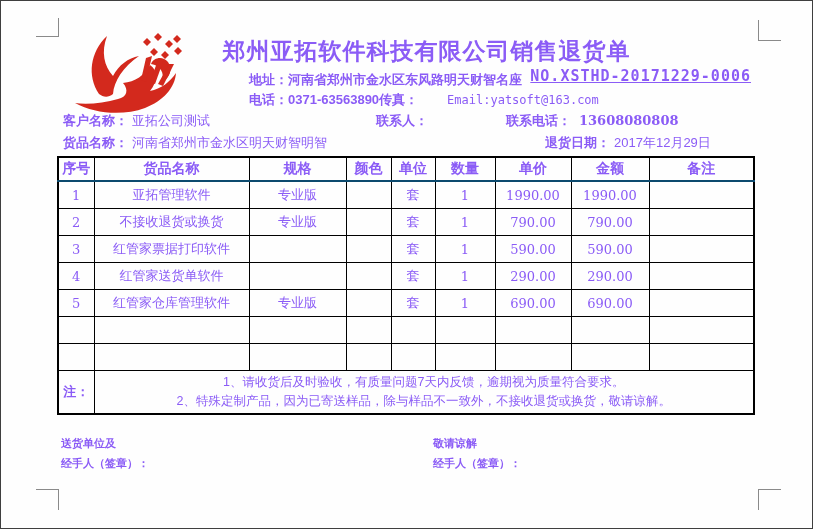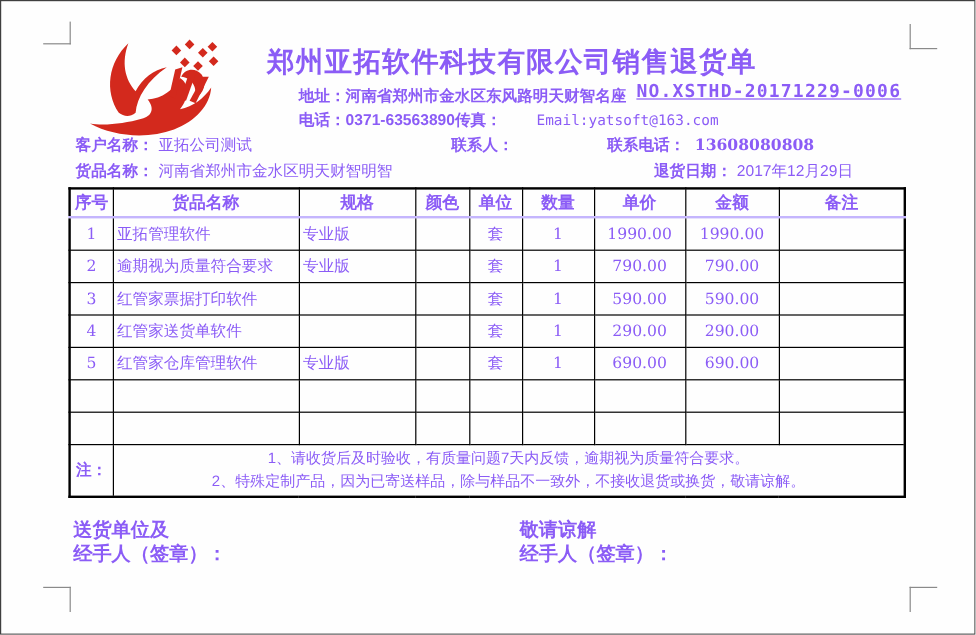--- a/index.html
+++ b/index.html
@@ -36,32 +36,32 @@
   .f-contact-phone{left:505px;top:111px;}
   .f-cust-addr{left:62px;top:133px;}
   .f-return-date{left:505px;top:133px;margin-left:39px;}
   .field .val{font-weight:normal;margin-left:4px;text-align:right;}
   .field .valnum{font-weight:bold;margin-left:8px;font-family:"DejaVu Serif",serif;}
 
   table.doc{position:absolute;left:56px;top:155px;width:696px;
     border-collapse:collapse;table-layout:fixed;font-size:13px;
     border:2px solid #000;}
   table.doc th,table.doc td{border:1px solid #000;padding:0 3px;overflow:hidden;white-space:nowrap;}
-  table.doc th{height:22px;font-size:14px;font-weight:bold;text-align:center;border-bottom:2px solid #c4b5fd;}
+  table.doc th{height:22px;font-size:14px;font-weight:bold;text-align:center;border-bottom:2px solid #0c4a6e;}
   table.doc td{height:26px;}
   .ctr{text-align:center;}
-  .lft{text-align:left;}
+  .lft{text-align:center;}
   .num{font-family:"DejaVu Serif",serif;text-align:center;}
   tr.total-row td{height:24px;}
   tr.note-row td{height:42px;white-space:normal;}
   .note-label{text-align:center;font-weight:bold;font-size:13px;}
   .note-body{font-size:12.5px;line-height:19px;text-align:center;}
   .amount-cell{font-family:"DejaVu Serif",serif;text-align:center;font-size:13px;}
 
-  .sig{position:absolute;top:432px;font-size:16px;font-weight:bold;line-height:20px;white-space:nowrap;}
+  .sig{position:absolute;top:432px;font-size:11px;font-weight:bold;line-height:20px;white-space:nowrap;}
   .sig-left{left:60px;}
   .sig-right{left:432px;}
 </style>
 </head>
 <body>
 
 <div class="page">
 
   <div class="crop crop-tl"></div>
   <div class="crop crop-tr"></div>
@@ -151,21 +151,21 @@
         <td class="lft">专业版</td>
         <td class="ctr"></td>
         <td class="ctr">套</td>
         <td class="num">1</td>
         <td class="num">1990.00</td>
         <td class="num">1990.00</td>
         <td class="lft"></td>
       </tr>
       <tr>
         <td class="num">2</td>
-        <td class="lft">逾期视为质量符合要求</td>
+        <td class="lft">不接收退货或换货</td>
         <td class="lft">专业版</td>
         <td class="ctr"></td>
         <td class="ctr">套</td>
         <td class="num">1</td>
         <td class="num">790.00</td>
         <td class="num">790.00</td>
         <td class="lft"></td>
       </tr>
       <tr>
         <td class="num">3</td>

